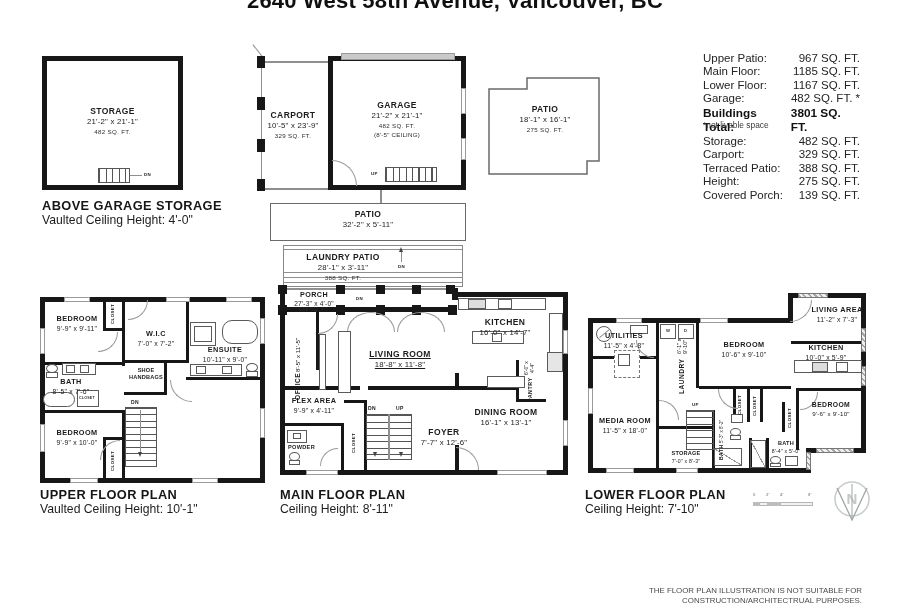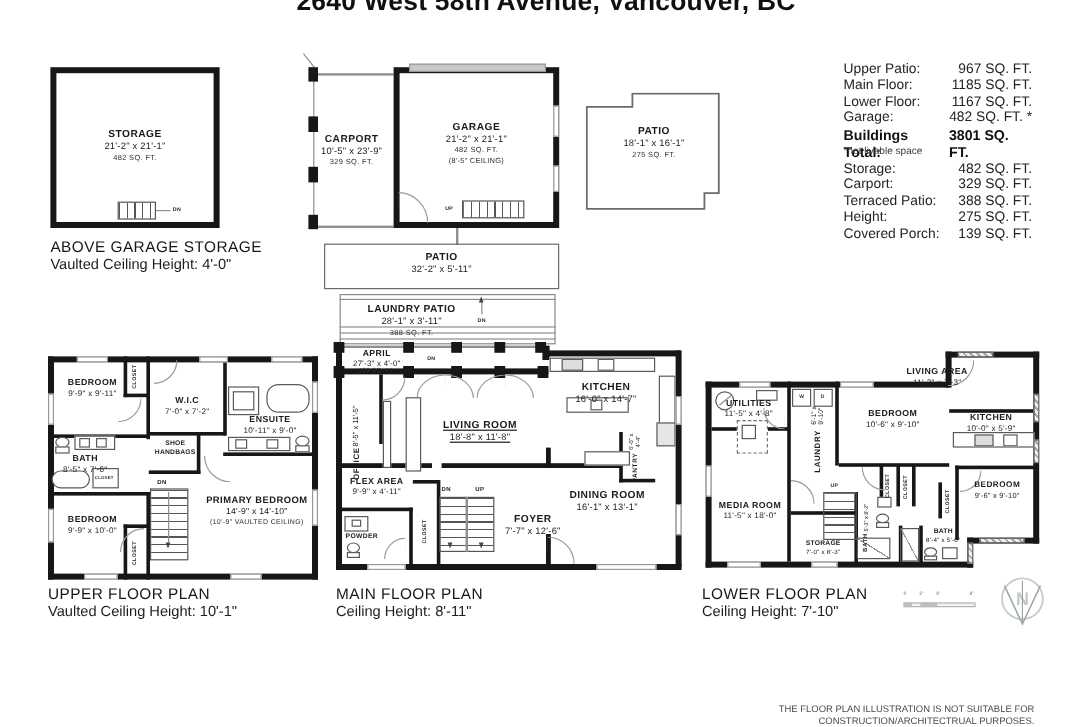--- a/index.html
+++ b/index.html
@@ -27,21 +27,21 @@
   .st-v{background:repeating-linear-gradient(180deg,#555 0 1px,transparent 1px 6.5px);}
   .st-h{background:repeating-linear-gradient(90deg,#555 0 1px,transparent 1px 6.5px);}
   .arc{position:absolute;border:0 solid #9a9a9a;box-sizing:border-box;}
   .fix{position:absolute;border:1px solid #5a5a5a;background:#fff;box-sizing:border-box;}
   .diag{background:linear-gradient(to top right,transparent 48%,#999 48% 52%,transparent 52%);}
   .dash{border:1px dashed #777!important;}
   .tinytxt{position:absolute;font-size:5px;font-weight:600;letter-spacing:.3px;color:#222;}
   .microtxt{position:absolute;font-size:4.2px;font-weight:600;letter-spacing:.2px;color:#333;}
   .tri-dn{position:absolute;width:0;height:0;border-left:2.5px solid transparent;border-right:2.5px solid transparent;border-top:5px solid #444;}
   .tri-up{position:absolute;width:0;height:0;border-left:2.5px solid transparent;border-right:2.5px solid transparent;border-bottom:5px solid #444;}
-  .cap1{position:absolute;font-size:12.8px;font-weight:400;letter-spacing:.4px;color:#161616;}
+  .cap1{position:absolute;font-size:12.8px;font-weight:700;letter-spacing:.4px;color:#161616;}
   .cap2{position:absolute;font-size:12.2px;font-weight:500;color:#1d1d1d;}
   .title{position:absolute;left:0;right:0;top:-12px;text-align:center;font-size:22px;font-weight:600;letter-spacing:.2px;color:#101010;}
   .sumwrap{position:absolute;left:703px;width:157px;}
   .sumrow{display:flex;justify-content:space-between;font-size:11.5px;height:13.4px;color:#242424;}
   .sumrow.bold{font-weight:700;font-size:11.8px;color:#111;}
   .sumnote{font-size:8.4px;color:#3a3a3a;margin-top:1px;}
   .cred{position:absolute;right:48px;text-align:right;}
   .credmain{font-size:9.4px;font-weight:600;color:#242424;line-height:12px;}
   .creddisc{font-size:7.9px;font-weight:500;color:#4a4a4a;line-height:9.6px;}
 </style>
@@ -230,21 +230,21 @@
 
   <div class="fix" style="left:287px;top:430px;width:20px;height:13px;"></div>
   <div class="fix" style="left:293px;top:433px;width:8px;height:6px;"></div>
   <div class="fix" style="left:289px;top:452px;width:11px;height:9px;border-radius:50%;"></div>
   <div class="fix" style="left:289px;top:460px;width:11px;height:5px;"></div>
 
   <div class="fix" style="left:319px;top:334px;width:7px;height:56px;"></div>
   <div class="fix" style="left:338px;top:331px;width:13px;height:62px;"></div>
 
   <div class="room" style="left:284px;top:291px;width:60px;line-height:1.1;">
-    <span class="rn" style="font-size:7.2px;">APRIL</span>
+    <span class="rn" style="font-size:7.2px;">PORCH</span>
     <span class="rd" style="font-size:6.6px;">27'-3" x 4'-0"</span>
     <span class="ra" style="font-size:5px;margin-top:0;">139 SQ. FT.</span>
   </div>
   <div class="tinytxt" style="left:356px;top:296px;font-size:4.4px;">DN</div>
   <div class="vroom" style="left:286px;top:328px;width:24px;height:82px;">
     <span class="vn">OFFICE</span>
     <span class="vd">8'-5" x 11'-5"</span>
   </div>
   <div class="room" style="left:338px;top:349px;width:124px;text-decoration:underline;">
     <span class="rn">LIVING ROOM</span>
@@ -347,25 +347,20 @@
     <span class="rd">10'-11" x 9'-0"</span>
   </div>
   <div class="room sm" style="left:42px;top:378px;width:58px;">
     <span class="rn">BATH</span>
     <span class="rd">8'-5" x 7'-6"</span>
   </div>
   <div class="room xs" style="left:124px;top:367px;width:44px;">
     <span class="rn">SHOE</span>
     <span class="rn">HANDBAGS</span>
   </div>
-  <div class="room sm" style="left:166px;top:412px;width:96px;">
-    <span class="rn" style="font-size:7.8px;">PRIMARY BEDROOM</span>
-    <span class="rd" style="font-size:7.2px;">14'-9" x 14'-10"</span>
-    <span class="ra" style="font-size:5.8px;">(10'-9" VAULTED CEILING)</span>
-  </div>
   <div class="room sm" style="left:44px;top:429px;width:66px;">
     <span class="rn">BEDROOM</span>
     <span class="rd">9'-9" x 10'-0"</span>
   </div>
   <div class="vroom" style="left:105px;top:443px;width:16px;height:36px;">
     <span class="vtiny">CLOSET</span>
   </div>
   <div class="cap1" style="left:40px;top:487px;">UPPER FLOOR PLAN</div>
   <div class="cap2" style="left:40px;top:502px;">Vaulted Ceiling Height: 10'-1"</div>
 
@@ -440,21 +435,21 @@
     <span class="rd">11'-5" x 4'-8"</span>
   </div>
   <div class="vroom" style="left:670px;top:336px;width:24px;height:58px;">
     <span class="vn">LAUNDRY</span>
     <span class="vd" style="font-size:5.6px;">6'-1" x 9'-10"</span>
   </div>
   <div class="room sm" style="left:698px;top:341px;width:92px;">
     <span class="rn">BEDROOM</span>
     <span class="rd">10'-6" x 9'-10"</span>
   </div>
-  <div class="room sm" style="left:744px;top:306px;width:74px;">
+  <div class="room sm" style="left:800px;top:306px;width:74px;">
     <span class="rn">LIVING AREA</span>
     <span class="rd">11'-2" x 7'-3"</span>
   </div>
   <div class="room sm" style="left:790px;top:344px;width:72px;">
     <span class="rn">KITCHEN</span>
     <span class="rd">10'-0" x 5'-9"</span>
   </div>
   <div class="room sm" style="left:800px;top:401px;width:62px;">
     <span class="rn" style="font-size:6.8px;">BEDROOM</span>
     <span class="rd" style="font-size:6.2px;">9'-6" x 9'-10"</span>

